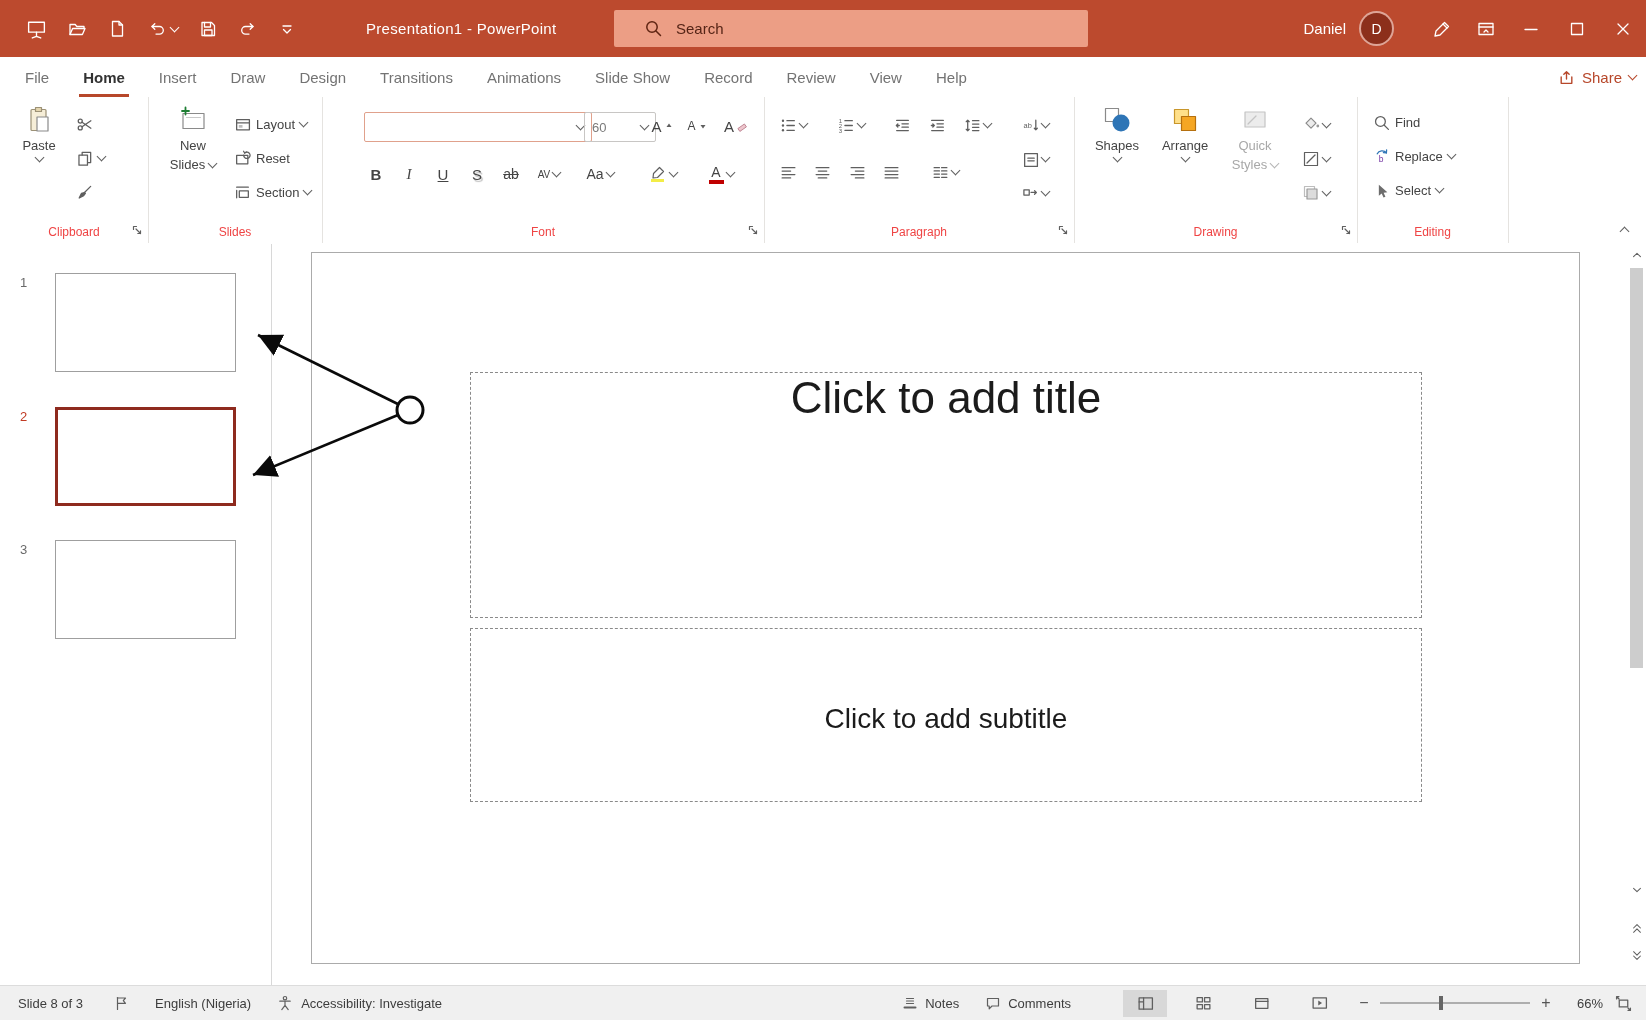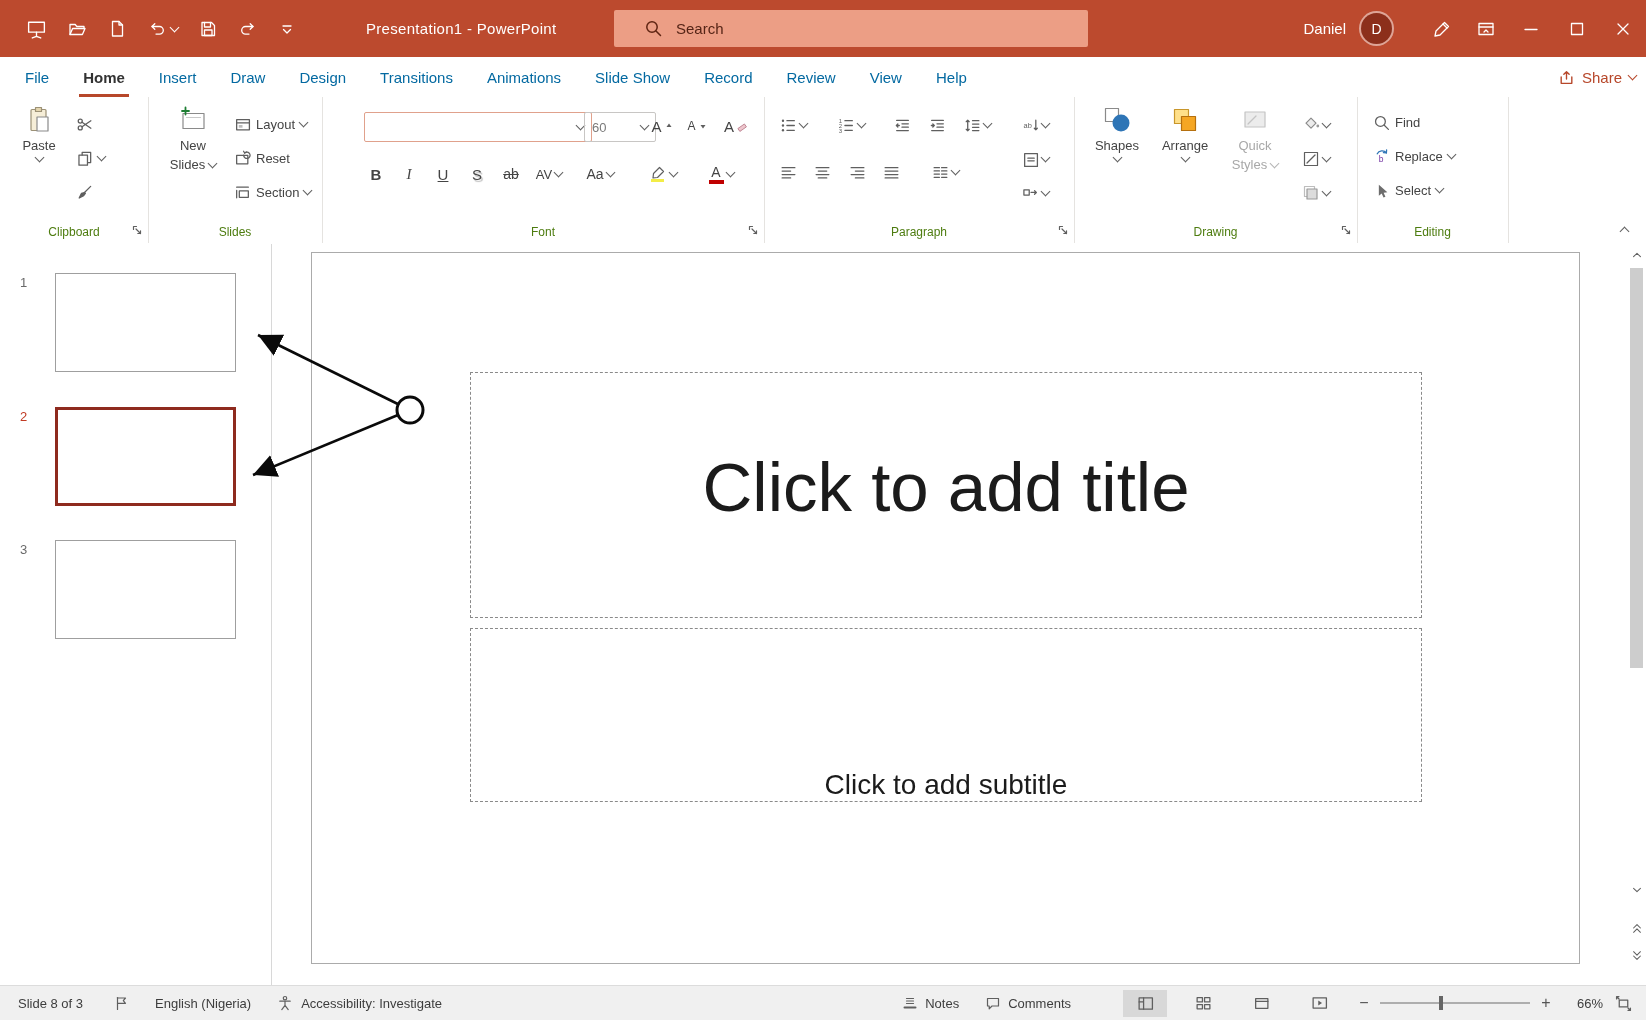--- a/index.html
+++ b/index.html
@@ -20,29 +20,29 @@
   .tb-title{position:absolute;left:366px;top:0;height:57px;display:flex;align-items:center;font-size:15px;letter-spacing:.3px}
   .searchbox{position:absolute;left:614px;top:10px;width:444px;height:37px;background:#EC9E85;border-radius:2px;display:flex;align-items:center;padding-left:30px;gap:13px;color:#552416;font-size:15px}
   .tb-right{position:absolute;right:0;top:0;height:57px;display:flex;align-items:center}
   .username{font-size:15px;margin-right:15px}
   .avatar{width:31px;height:31px;border-radius:50%;background:#8C2F1B;box-shadow:0 0 0 2px rgba(255,255,255,.5);display:flex;align-items:center;justify-content:center;font-size:14px;margin-right:28px}
   .tbbtn{width:44px;height:57px;display:flex;align-items:center;justify-content:center}
   .winbtn{width:46px;height:57px;display:flex;align-items:center;justify-content:center}
 
   
   .tabrow{position:absolute;left:0;top:57px;width:100%;height:40px;background:#fff;display:flex;align-items:stretch;padding-left:8px}
-  .tab{display:flex;align-items:center;padding:0 17px;font-size:15px;color:#0369a1;position:relative}
+  .tab{display:flex;align-items:center;padding:0 17px;font-size:15px;color:#737373;position:relative}
   .tab.active{font-weight:700;color:#333}
   .tab.active::after{content:"";position:absolute;left:13px;right:13px;bottom:0;height:3px;background:#B7472A}
   .share{position:absolute;right:18px;top:0;height:40px;display:flex;align-items:center;gap:7px;color:#B7472A;font-size:15px}
 
   
   .ribbon{position:absolute;left:0;top:97px;width:100%;height:147px;background:#fff;border-bottom:1px solid #d2d0ce}
   .rgroup{position:absolute;top:0;height:146px;border-right:1px solid #e5e3e0}
-  .glab{position:absolute;bottom:4px;left:0;width:100%;text-align:center;font-size:12px;color:#4d7c0f}
+  .glab{position:absolute;bottom:4px;left:0;width:100%;text-align:center;font-size:12px;color:#ef4444}
   .launch{position:absolute;right:5px;bottom:7px}
   .bigbtn{position:absolute;display:flex;flex-direction:column;align-items:center;gap:3px;font-size:13px;color:#444;text-align:center;line-height:1.25}
   .bigbtn.dis{color:#a8a8a8}
   .srow{position:absolute;display:flex;align-items:center;gap:5px;font-size:13px;color:#444;height:26px}
   .combo{position:absolute;height:28px;border:1px solid #c8c6c4;border-radius:2px;display:flex;align-items:center;font-size:13px;color:#7a7a7a;padding:0 7px;justify-content:space-between}
   .fbtn{position:absolute;display:flex;align-items:center;justify-content:center;gap:3px;height:30px;font-size:15px;color:#444}
   .bB{font-weight:700}
   .bI{font-style:italic;font-family:"Liberation Serif",serif}
   .bU{text-decoration:underline}
   .bS{text-shadow:1.5px 1.5px 1px #bdbdbd}
@@ -55,22 +55,22 @@
   
   .content{position:absolute;left:0;top:244px;width:100%;height:741px;background:#fff}
   .panel{position:absolute;left:0;top:0;width:271px;height:100%;background:#fff;border-right:1px solid #d8d8d8}
   .thumb{position:absolute;left:55px;width:181px;height:99px;background:#fff;border:1px solid #9f9f9f;box-sizing:border-box}
   .thumb.sel{border:3px solid #8E2A1E}
   .snum{position:absolute;left:20px;font-size:13px;color:#6a6a6a}
   .snum.sel{color:#C13B24}
   .editor{position:absolute;left:271px;top:0;right:18px;bottom:0}
   .slide{position:absolute;left:40px;top:8px;width:1267px;height:710px;background:#fff;border:1px solid #ababab}
   .ph{position:absolute;border:1px dashed #8a8a8a;display:flex;justify-content:center;box-sizing:border-box;color:#1b1b1b}
-  .ph-title{left:158px;top:119px;width:952px;height:246px;align-items:center;padding-bottom:16px;font-size:69px}
-  .ph-sub{left:158px;top:375px;width:952px;height:174px;align-items:flex-end;padding-top:8px;font-size:28px}
+  .ph-title{left:158px;top:119px;width:952px;height:246px;align-items:flex-start;padding-bottom:16px;font-size:44px}
+  .ph-sub{left:158px;top:375px;width:952px;height:174px;align-items:center;padding-top:8px;font-size:28px}
   .annotation{position:absolute;left:0;top:0;pointer-events:none;z-index:5}
   .scroll{position:absolute;right:0;top:0;width:18px;height:100%}
   .sarrow{position:absolute;left:0;width:18px;height:18px;display:flex;align-items:center;justify-content:center}
   .sthumb{position:absolute;left:2px;top:24px;width:13px;height:400px;background:#cdcdcd}
 
   
   .statusbar{position:absolute;left:0;bottom:0;width:100%;height:35px;background:#f0f0f0;border-top:1px solid #dcdcdc;display:flex;align-items:center;font-size:13px;color:#3d3d3d;padding:0 14px 0 18px;box-sizing:border-box}
   .sitem{display:flex;align-items:center;gap:7px}
   .sright{margin-left:auto;display:flex;align-items:center}
   .viewbtn{width:44px;height:27px;display:flex;align-items:center;justify-content:center}
@@ -320,21 +320,21 @@
         </div>
       <div class="fbtn bU" style="left:108px;top:62px;width:26px">
           <span>U</span>
         </div>
       <div class="fbtn bS" style="left:142px;top:62px;width:26px">
           <span>S</span>
         </div>
       <div class="fbtn bStrike" style="left:174px;top:62px;width:30px">
           <span>ab</span>
         </div>
-      <div class="fbtn" style="left:206px;top:62px;width:42px;font-size:13px">
+      <div class="fbtn" style="left:206px;top:62px;width:42px;font-size:10px">
         <span>AV</span>
         <span class="cv"></span>
       </div>
       <div class="fbtn" style="left:258px;top:62px;width:40px;font-size:14px">
         <span>Aa</span>
         <span class="cv"></span>
       </div>
       <div class="fbtn" style="left:320px;top:62px;width:42px">
         <svg width="18" height="18" viewBox="0 0 18 18" class="ic">
             <path d="M10.5 2.5l4 4-6 6-4.5.5.5-4.5z"></path>

